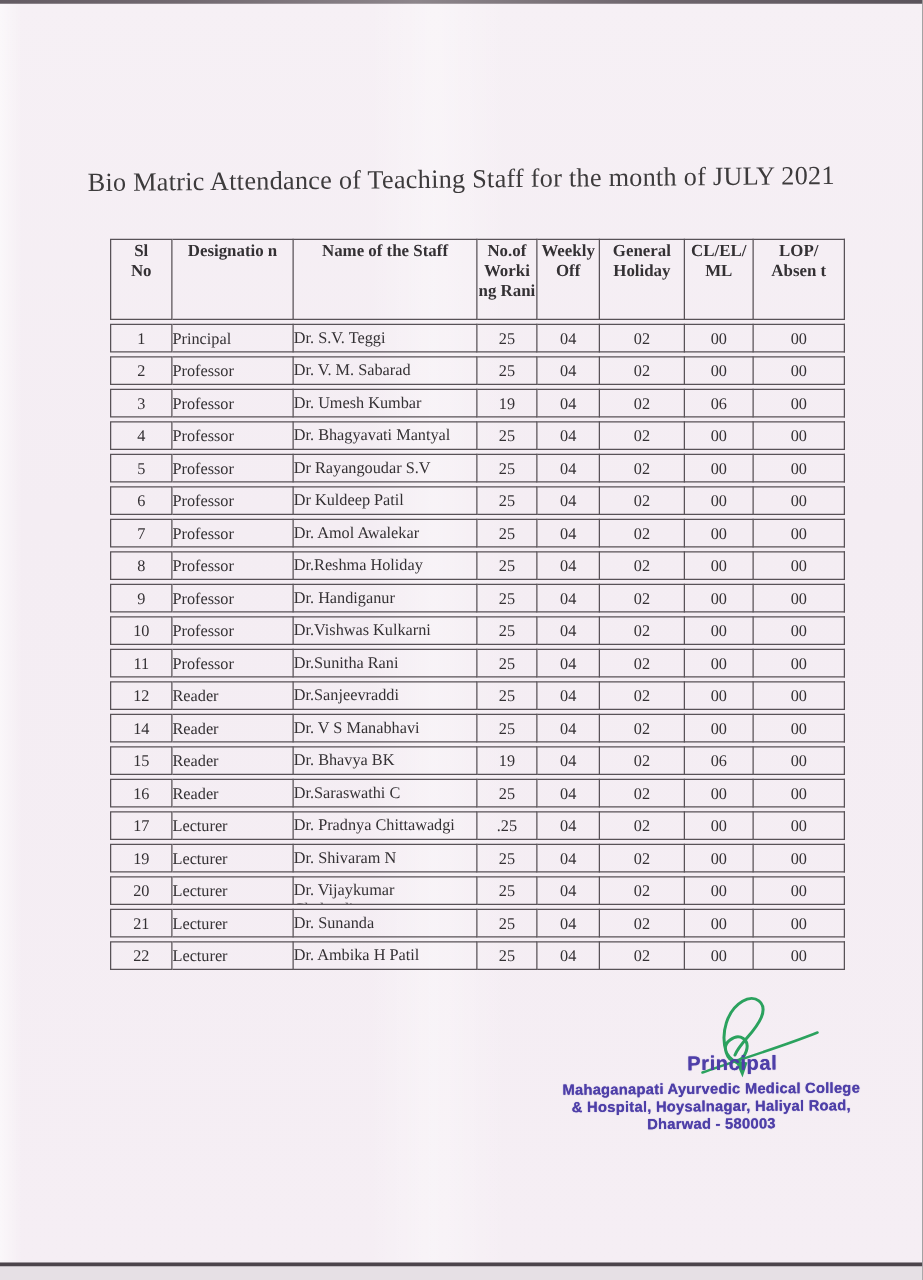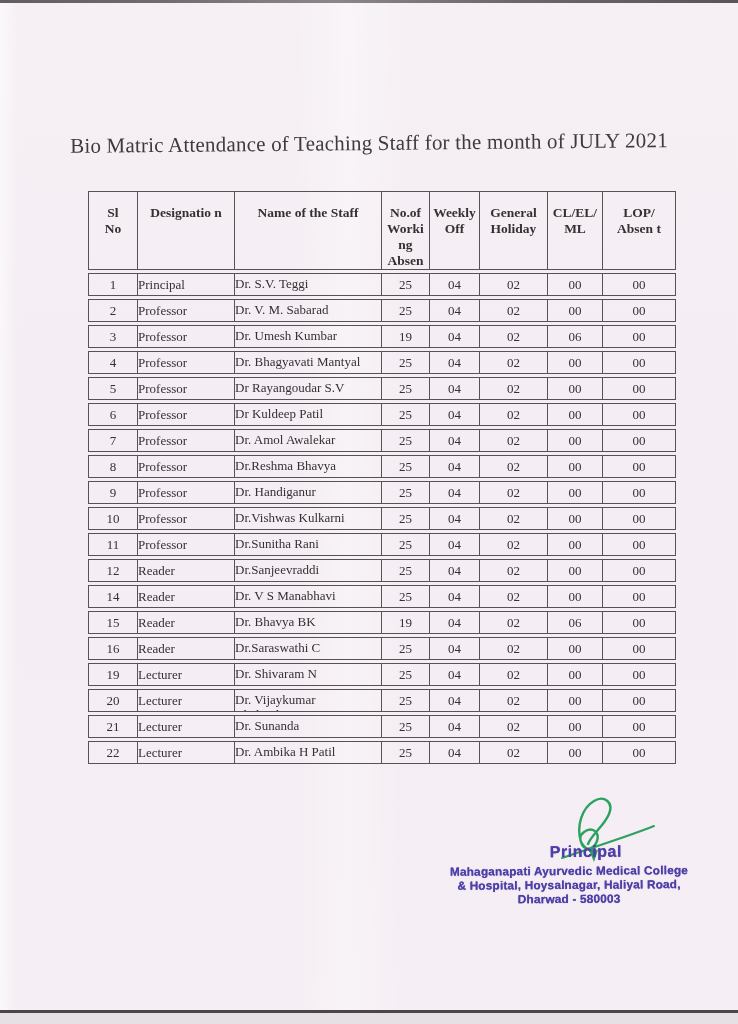--- a/index.html
+++ b/index.html
@@ -50,21 +50,21 @@
     overflow:hidden;
   }
   table.att th:first-child, table.att td:first-child{
     border-left:1px solid #585257;
   }
   table.att th{
     height:62px;
     vertical-align:top;
     font-size:13.5px;
     font-weight:bold;
-    padding-top:13px;
+    padding-top:1px;
     line-height:16px;
     text-align:center;
   }
   table.att td{
     height:19px;
     font-size:13px;
     vertical-align:middle;
   }
   td.c-center{text-align:center;}
   td.c-left{text-align:left;padding-left:8px;}
@@ -129,21 +129,21 @@
           </th>
           <th>
             <div>Designatio n</div>
           </th>
           <th>
             <div>Name of the Staff</div>
           </th>
           <th>
             <div>No.of</div>
             <div>Worki</div>
-            <div>ng Absen</div>
+            <div>ng Rani</div>
           </th>
           <th>
             <div>Weekly</div>
             <div>Off</div>
           </th>
           <th>
             <div>General</div>
             <div>Holiday</div>
           </th>
           <th>
@@ -253,21 +253,21 @@
           <td class="c-center">04</td>
           <td class="c-center">02</td>
           <td class="c-center">00</td>
           <td class="c-center">00</td>
         </tr>
         <tr>
           <td class="c-center">8</td>
           <td class="c-left">Professor</td>
           <td class="c-left">
             <div class="name-inner">
-              <div>Dr.Reshma Bhavya</div>
+              <div>Dr.Reshma Holiday</div>
             </div>
           </td>
           <td class="c-center">25</td>
           <td class="c-center">04</td>
           <td class="c-center">02</td>
           <td class="c-center">00</td>
           <td class="c-center">00</td>
         </tr>
         <tr>
           <td class="c-center">9</td>
@@ -355,20 +355,34 @@
         </tr>
         <tr>
           <td class="c-center">16</td>
           <td class="c-left">Reader</td>
           <td class="c-left">
             <div class="name-inner">
               <div>Dr.Saraswathi C</div>
             </div>
           </td>
           <td class="c-center">25</td>
+          <td class="c-center">04</td>
+          <td class="c-center">02</td>
+          <td class="c-center">00</td>
+          <td class="c-center">00</td>
+        </tr>
+        <tr>
+          <td class="c-center">17</td>
+          <td class="c-left">Lecturer</td>
+          <td class="c-left">
+            <div class="name-inner">
+              <div>Dr. Pradnya Chittawadgi</div>
+            </div>
+          </td>
+          <td class="c-center">.25</td>
           <td class="c-center">04</td>
           <td class="c-center">02</td>
           <td class="c-center">00</td>
           <td class="c-center">00</td>
         </tr>
         <tr>
           <td class="c-center">19</td>
           <td class="c-left">Lecturer</td>
           <td class="c-left">
             <div class="name-inner">

